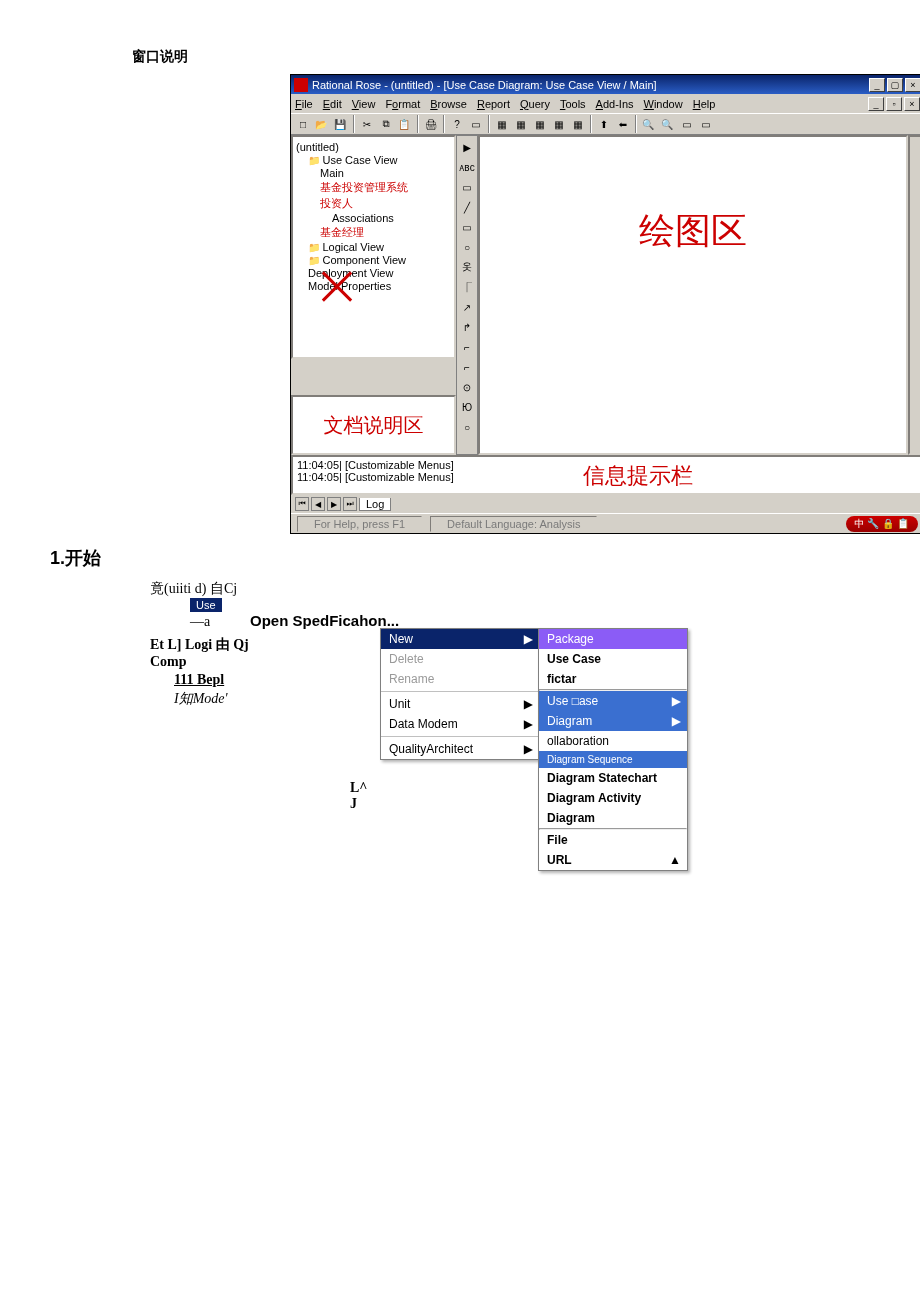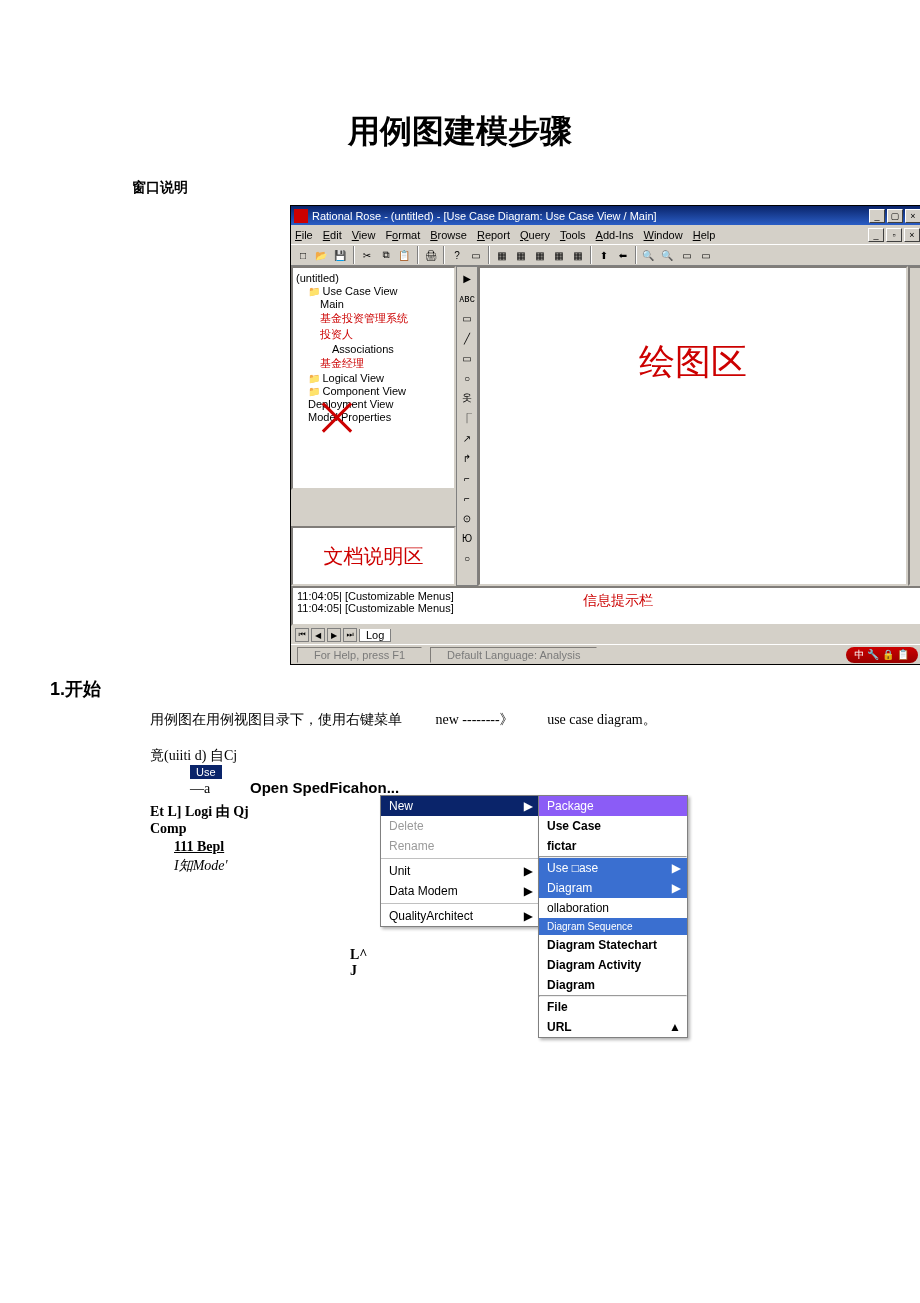--- a/index.html
+++ b/index.html
@@ -38,21 +38,21 @@
 .redx::before { transform:rotate(45deg); }
 .redx::after { transform:rotate(-45deg); }
 .docbox { height:60px; background:#fff; border:2px inset #d4d0c8; margin-top:3px; position:relative; display:flex; align-items:center; justify-content:center; }
 .docbox .lbl { font-family:Liberation Sans, sans-serif; font-size:20px; color:#c00; }
 .scr { width:16px; background:#d4d0c8; border:2px inset #d4d0c8; }
 .toolbox { width:22px; background:#d4d0c8; border:1px solid #808080; display:flex; flex-direction:column; align-items:center; padding:2px 0; gap:2px; }
 .tool { width:18px; height:18px; border:1px solid #d4d0c8; display:flex; align-items:center; justify-content:center; font-size:10px; }
 .canvas { flex:1; background:#fff; border:2px inset #d4d0c8; position:relative; }
 .canvas .lbl { position:absolute; left:50%; top:70px; transform:translateX(-50%); font-family:"KaiTi",serif; font-size:36px; color:#c00; }
 .msgbar { height:40px; background:#fff; border:2px inset #d4d0c8; position:relative; padding:2px 4px; color:#000; font-size:11px; }
-.msgbar .anno { position:absolute; left:290px; top:4px; font-family:"KaiTi",serif; font-size:14px; color:#c00; }
+.msgbar .anno { position:absolute; left:290px; top:4px; font-family:"KaiTi",serif; font-size:22px; color:#c00; }
 .tabstrip { height:18px; background:#d4d0c8; padding:0 4px; font-size:11px; display:flex; align-items:center; gap:2px; }
 .tabstrip .arrow { width:14px; height:14px; border:1px solid #808080; background:#d4d0c8; display:inline-flex; align-items:center; justify-content:center; font-size:8px; }
 .tabstrip .tab { padding:0 6px; border:1px solid #808080; border-top:none; background:#fff; }
 .status { height:20px; background:#d4d0c8; border-top:1px solid #fff; display:flex; align-items:center; padding:0 6px; font-size:11px; color:#7a7a7a; }
 .status .cell { border:1px inset #d4d0c8; padding:1px 16px; margin-right:8px; }
 .status .ime { margin-left:auto; background:linear-gradient(#c00,#900); color:#fff; padding:1px 8px; border-radius:8px; font-size:10px; }
 
 
 .illust2 { margin:10px 0 0 100px; position:relative; height:320px; font-family:Arial,sans-serif; font-size:12px; }
 .frag { position:absolute; color:#000; }
@@ -67,21 +67,20 @@
 .submenu .row { padding:3px 8px; position:relative; }
 .submenu .row.hl { background:#8b5cf6; color:#fff; }
 .submenu .row.hl2 { background:#3a6fd0; color:#fff; }
 .submenu .row .arr { position:absolute; right:6px; }
 .texty { font-family:"Times New Roman",serif; font-size:14px; }
 </style>
 </head>
 <body>
 
 <div class="page">
-  <div class="title">用例图建模步骤</div>
   <div class="section-h">窗口说明</div>
 
   <div class="rose-shot">
     <div class="titlebar">
       <span class="ico"></span>
       <span class="t">Rational Rose - (untitled) - [Use Case Diagram: Use Case View / Main]</span>
       <div class="winbtns">
         <div class="winbtn">_</div>
         <div class="winbtn">▢</div>
         <div class="winbtn">×</div>
@@ -188,25 +187,20 @@
       <span class="tab">Log</span>
     </div>
     <div class="status">
       <span class="cell">For Help, press F1</span>
       <span class="cell">Default Language: Analysis</span>
       <span class="ime">中 🔧 🔒 📋</span>
     </div>
   </div>
 
   <div class="num-h">1.开始</div>
-  <div class="body-line">
-    <span>用例图在用例视图目录下，使用右键菜单</span>
-    <span>new --------》</span>
-    <span>use case diagram。</span>
-  </div>
 
   <div class="illust2">
     <div class="frag texty" style="left:0;top:0">竟(uiiti d) 自Cj</div>
     <div class="usebox">Use</div>
     <div class="frag texty" style="left:40px;top:34px">—a</div>
     <div class="frag" style="left:100px;top:32px;font-weight:bold;font-size:15px">Open SpedFicahon...</div>
     <div class="frag texty" style="left:0;top:56px;font-weight:bold">Et L] Logi 由  Qj</div>
     <div class="frag texty" style="left:0;top:74px;font-weight:bold">Comp</div>
     <div class="frag texty" style="left:24px;top:92px;font-weight:bold;text-decoration:underline">111 Bepl</div>
     <div class="frag texty" style="left:24px;top:110px;font-style:italic;font-weight:normal">I知Mode'</div>

